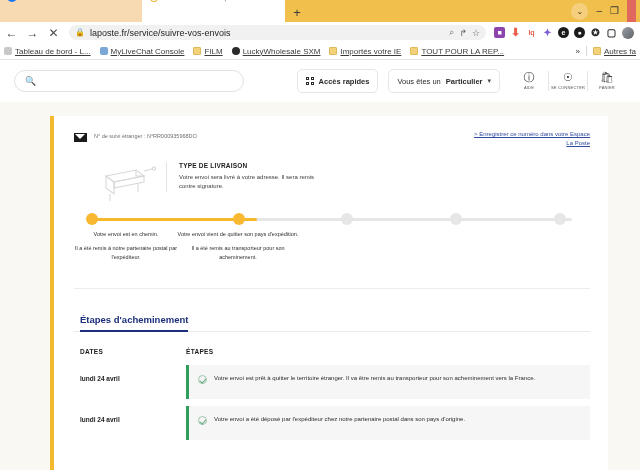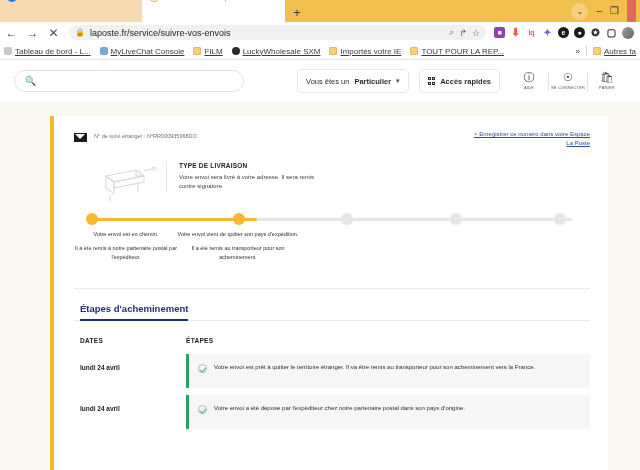--- a/index.html
+++ b/index.html
@@ -202,21 +202,21 @@
 
   .steps-labels { position: relative; height: 52px; margin-top: 4px; }
   .slabel { position: absolute; text-align: center; font-size: 5.5px; color: #2f2f2f; line-height: 1.5; }
   .slabel .l2 { margin-top: 6px; }
 
   .divider { height: 1px; background: #ececec; margin: 6px 0 0 0; }
 
   
   .etapes-title {
     font-size: 9.5px; font-weight: bold; color: #1b2f7a;
-    margin: 14px 0 0 6px; padding-bottom: 5px; display: inline-block;
+    margin: 25px 0 0 6px; padding-bottom: 5px; display: inline-block;
     border-bottom: 2px solid #1b2f7a;
   }
   .etapes-rule { height: 1px; background: #e9e9e9; margin-top: -1px; }
   .thead { display: flex; margin: 16px 0 10px 6px; }
   .th {
     font-size: 6.5px; font-weight: bold; color: #1b1b1b; letter-spacing: 0.3px;
   }
   .th.dates { width: 106px; }
 
   .erow { display: flex; align-items: stretch; margin-bottom: 7px; min-height: 34px; }
@@ -325,32 +325,32 @@
   </div>
 
   <div class="viewport">
 
     <div class="site-header">
       <div class="search-box">
         <span class="search-ico">🔍</span>
       </div>
       <div class="hdr-spacer"></div>
       <div class="pill">
-        <span>Vous êtes un </span>
-        <b>Particulier</b>
-        <span class="chev">▾</span>
-      </div>
-      <div class="pill">
         <span class="grid-ico">
             <span></span>
             <span></span>
             <span></span>
             <span></span>
           </span>
         <b>Accès rapides</b>
+      </div>
+      <div class="pill">
+        <span>Vous êtes un </span>
+        <b>Particulier</b>
+        <span class="chev">▾</span>
       </div>
       <div class="hdr-actions">
         <div class="hdr-act">
           <span class="hdr-act-ico">ⓘ</span>
           <span class="hdr-act-lbl">AIDE</span>
         </div>
         <span class="hdr-div"></span>
         <div class="hdr-act">
           <span class="hdr-act-ico">☉</span>
           <span class="hdr-act-lbl">SE CONNECTER</span>

